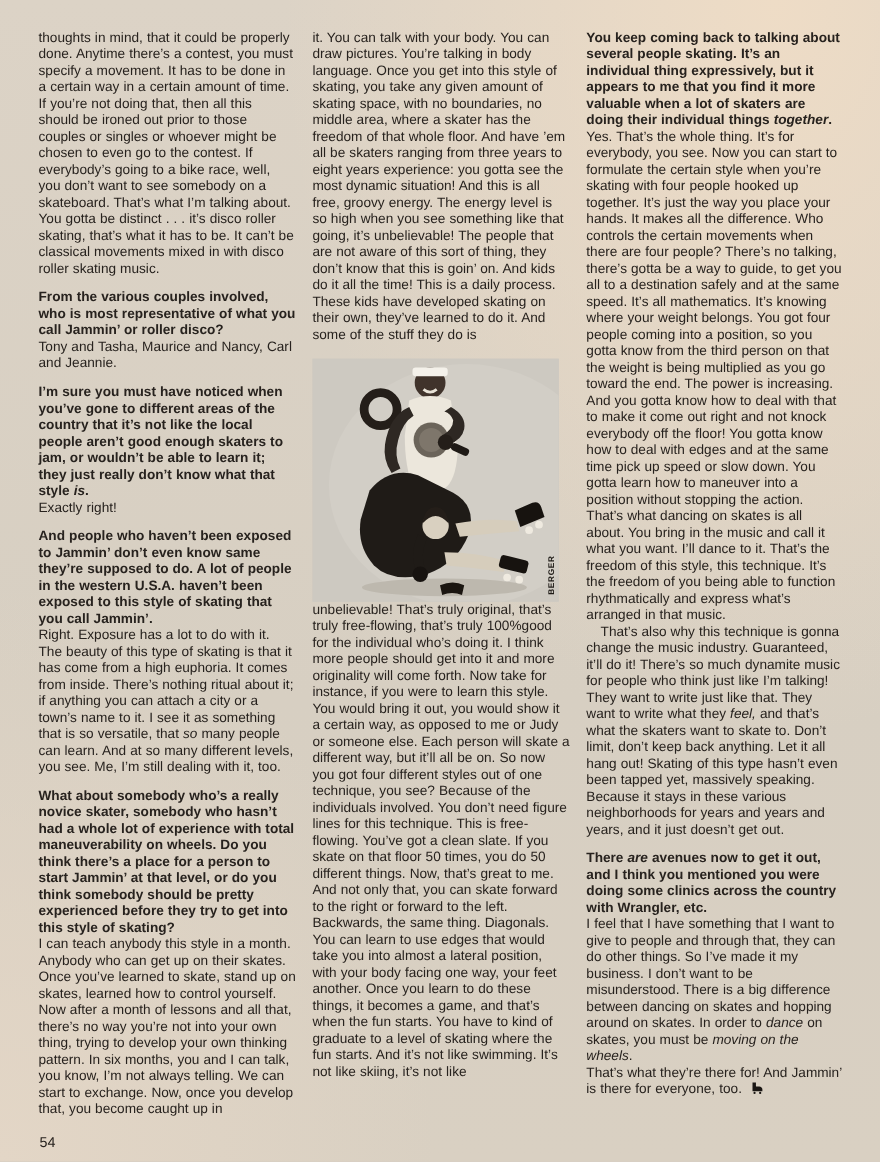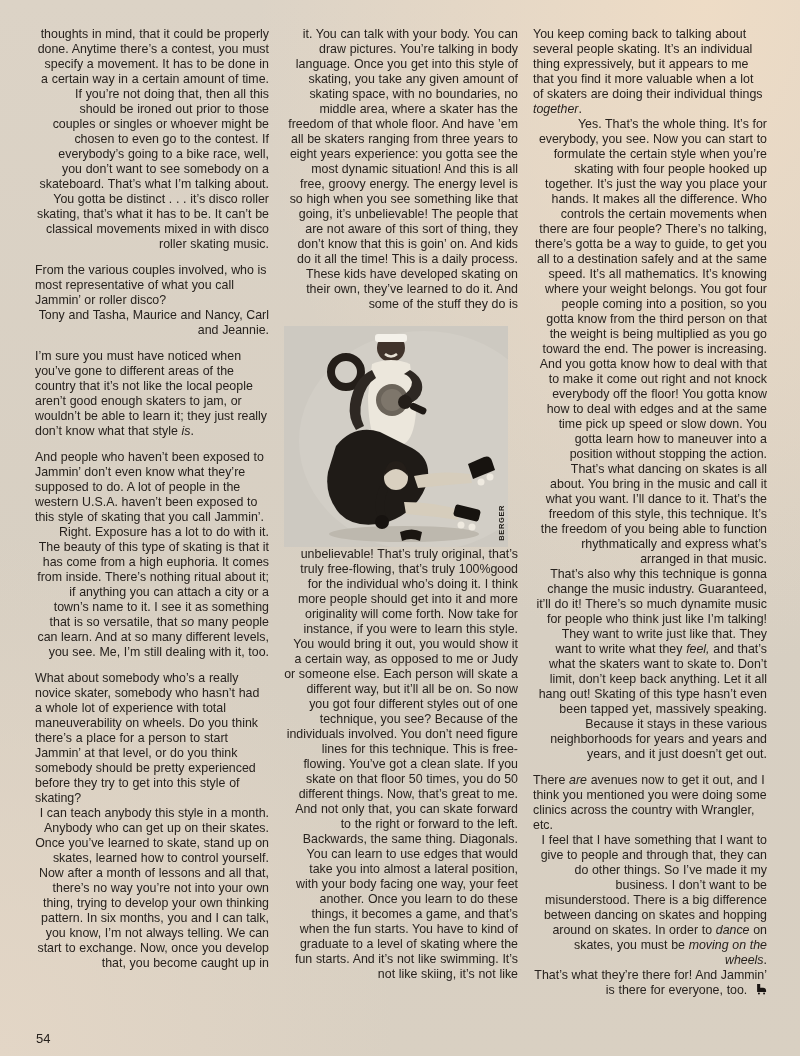--- a/index.html
+++ b/index.html
@@ -13,22 +13,22 @@
     padding:27px 33px 0 35px;overflow:hidden;
     background:
       radial-gradient(ellipse at 88% 0%, #eedcc6 0%, rgba(238,220,198,0) 45%),
       radial-gradient(ellipse at 0% 100%, #e3d6c6 0%, rgba(227,214,198,0) 35%),
       linear-gradient(180deg,#dcd3c6 0%,#d7cfc2 60%,#d9d0c2 100%);
     color:#27221e;
   }
   .columns{display:flex;gap:15px;}
   .col{width:234px;flex:0 0 auto;font-size:12.4px;line-height:1.21;}
   .col p{margin:0;word-spacing:0.02em;}
-  p.question{font-weight:400;margin-top:11px;}
-  p.answer{font-weight:400;text-align:right;}
+  p.question{font-weight:700;margin-top:11px;}
+  p.answer{font-weight:400;}
   p.indent{text-indent:13px;}
   .col p:first-child{margin-top:0;}
   p.caption{font-style:italic;font-size:12.2px;margin:8px 0 26px;}
   figure.photo-wrap{margin:14px 0 0;}
   .photo{position:relative;width:224px;height:221px;background:#cdc9c1;overflow:hidden;}
   .photo svg{display:block;width:100%;height:100%;}
   .credit{
     position:absolute;right:2px;bottom:6px;
     writing-mode:vertical-rl;transform:rotate(180deg);
     font-size:7.5px;font-weight:700;letter-spacing:.6px;color:#1d1a16;
@@ -40,21 +40,22 @@
 </head>
 <body>
 
 <div class="page">
   <div class="columns">
       <div class="col">
         <p class="answer">thoughts in mind, that it could be properly done. Anytime there’s a contest, you must specify a movement. It has to be done in a certain way in a certain amount of time. If you’re not doing that, then all this should be ironed out prior to those couples or singles or whoever might be chosen to even go to the contest. If everybody’s going to a bike race, well, you don’t want to see somebody on a skateboard. That’s what I’m talking about. You gotta be distinct . . . it’s disco roller skating, that’s what it has to be. It can’t be classical movements mixed in with disco roller skating music.</p>
         <p class="question">From the various couples involved, who is most representative of what you call Jammin’ or roller disco?</p>
         <p class="answer">Tony and Tasha, Maurice and Nancy, Carl and Jeannie.</p>
         <p class="question">I’m sure you must have noticed when you’ve gone to different areas of the country that it’s not like the local people aren’t good enough skaters to jam, or wouldn’t be able to learn it; they just really don’t know what that style <i>is</i>.</p>
-        <p class="question">And people who haven’t been exposed to Jammin’ don’t even know what they’re supposed to do. A lot of people in the western U.S.A. haven’t been exposed to this style of skating that you call Jammin’.</p>
+        <p class="answer">Exactly right!</p>
+        <p class="question">And people who haven’t been exposed to Jammin’ don’t even know same they’re supposed to do. A lot of people in the western U.S.A. haven’t been exposed to this style of skating that you call Jammin’.</p>
         <p class="answer">Right. Exposure has a lot to do with it. The beauty of this type of skating is that it has come from a high euphoria. It comes from inside. There’s nothing ritual about it; if anything you can attach a city or a town’s name to it. I see it as something that is so versatile, that <i>so</i> many people can learn. And at so many different levels, you see. Me, I’m still dealing with it, too.</p>
         <p class="question">What about somebody who’s a really novice skater, somebody who hasn’t had a whole lot of experience with total maneuverability on wheels. Do you think there’s a place for a person to start Jammin’ at that level, or do you think somebody should be pretty experienced before they try to get into this style of skating?</p>
         <p class="answer">I can teach anybody this style in a month. Anybody who can get up on their skates. Once you’ve learned to skate, stand up on skates, learned how to control yourself. Now after a month of lessons and all that, there’s no way you’re not into your own thing, trying to develop your own thinking pattern. In six months, you and I can talk, you know, I’m not always telling. We can start to exchange. Now, once you develop that, you become caught up in</p>
       </div>
       <div class="col">
         <p class="answer">it. You can talk with your body. You can draw pictures. You’re talking in body language. Once you get into this style of skating, you take any given amount of skating space, with no boundaries, no middle area, where a skater has the freedom of that whole floor. And have ’em all be skaters ranging from three years to eight years experience: you gotta see the most dynamic situation! And this is all free, groovy energy. The energy level is so high when you see something like that going, it’s unbelievable! The people that are not aware of this sort of thing, they don’t know that this is goin’ on. And kids do it all the time! This is a daily process. These kids have developed skating on their own, they’ve learned to do it. And some of the stuff they do is</p>
   <figure class="photo-wrap">
     <div class="photo">
       <svg viewBox="0 0 224 221" xmlns="http://www.w3.org/2000/svg">
         <rect width="224" height="221" fill="#cdc9c1"></rect>

